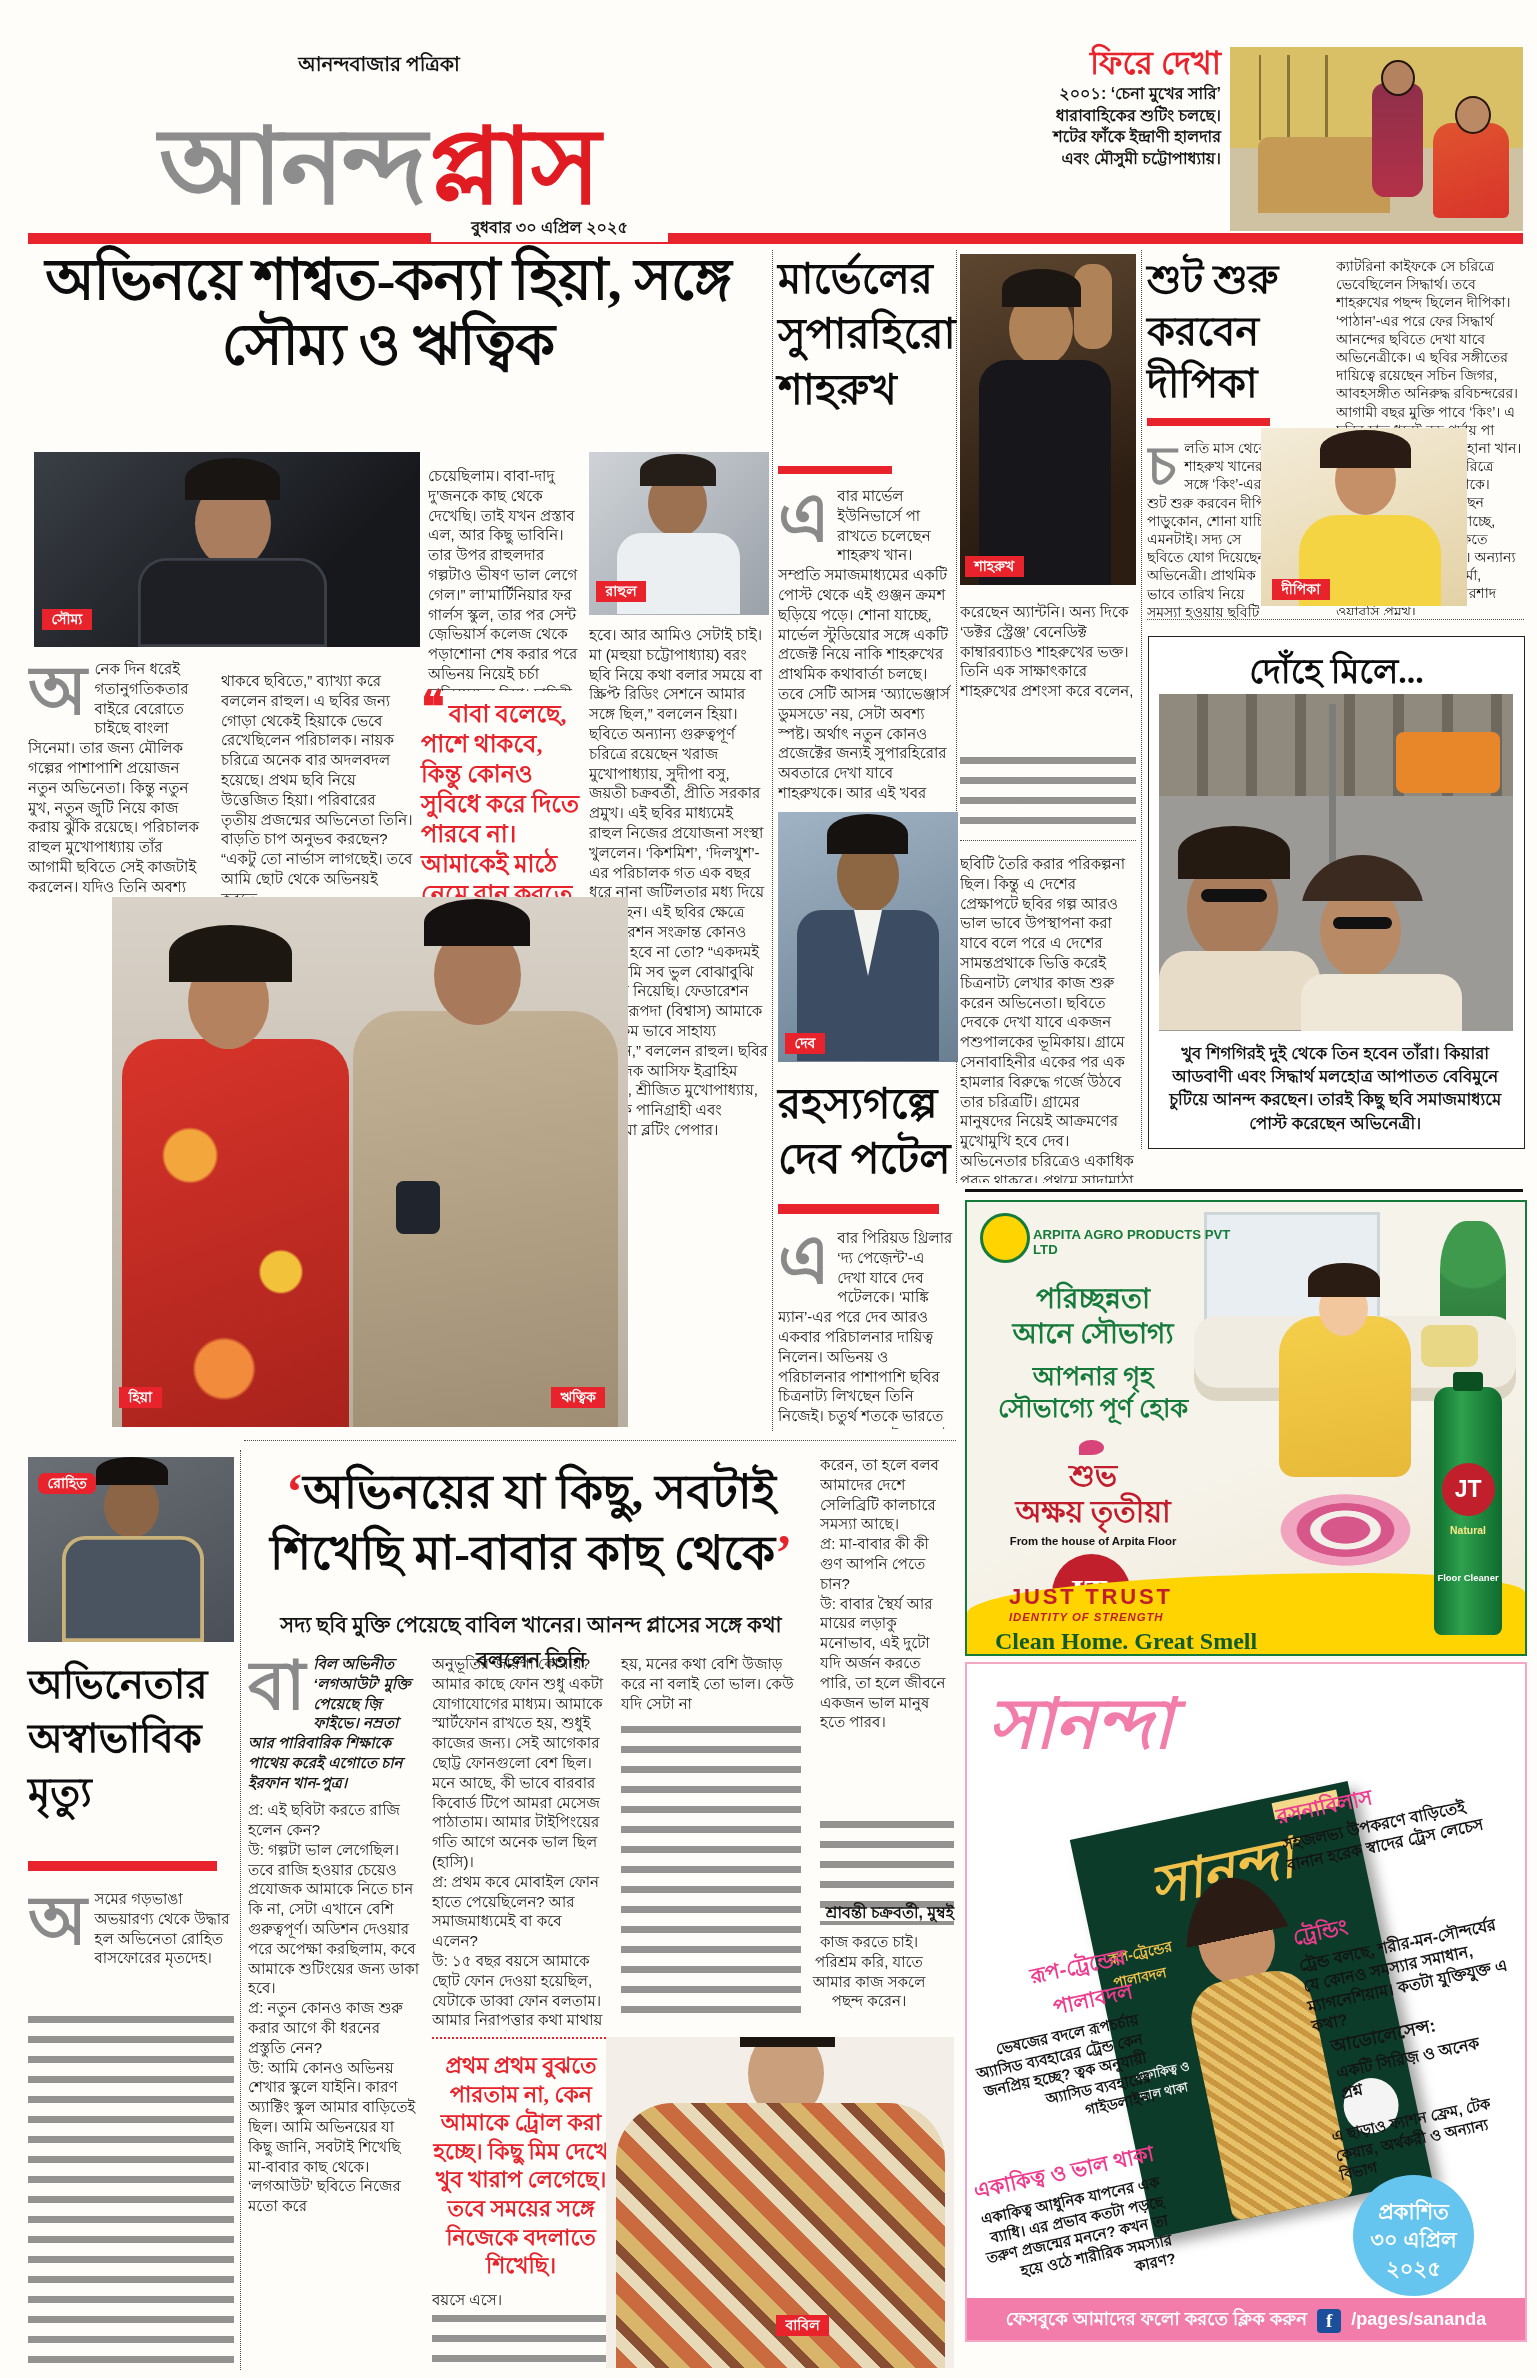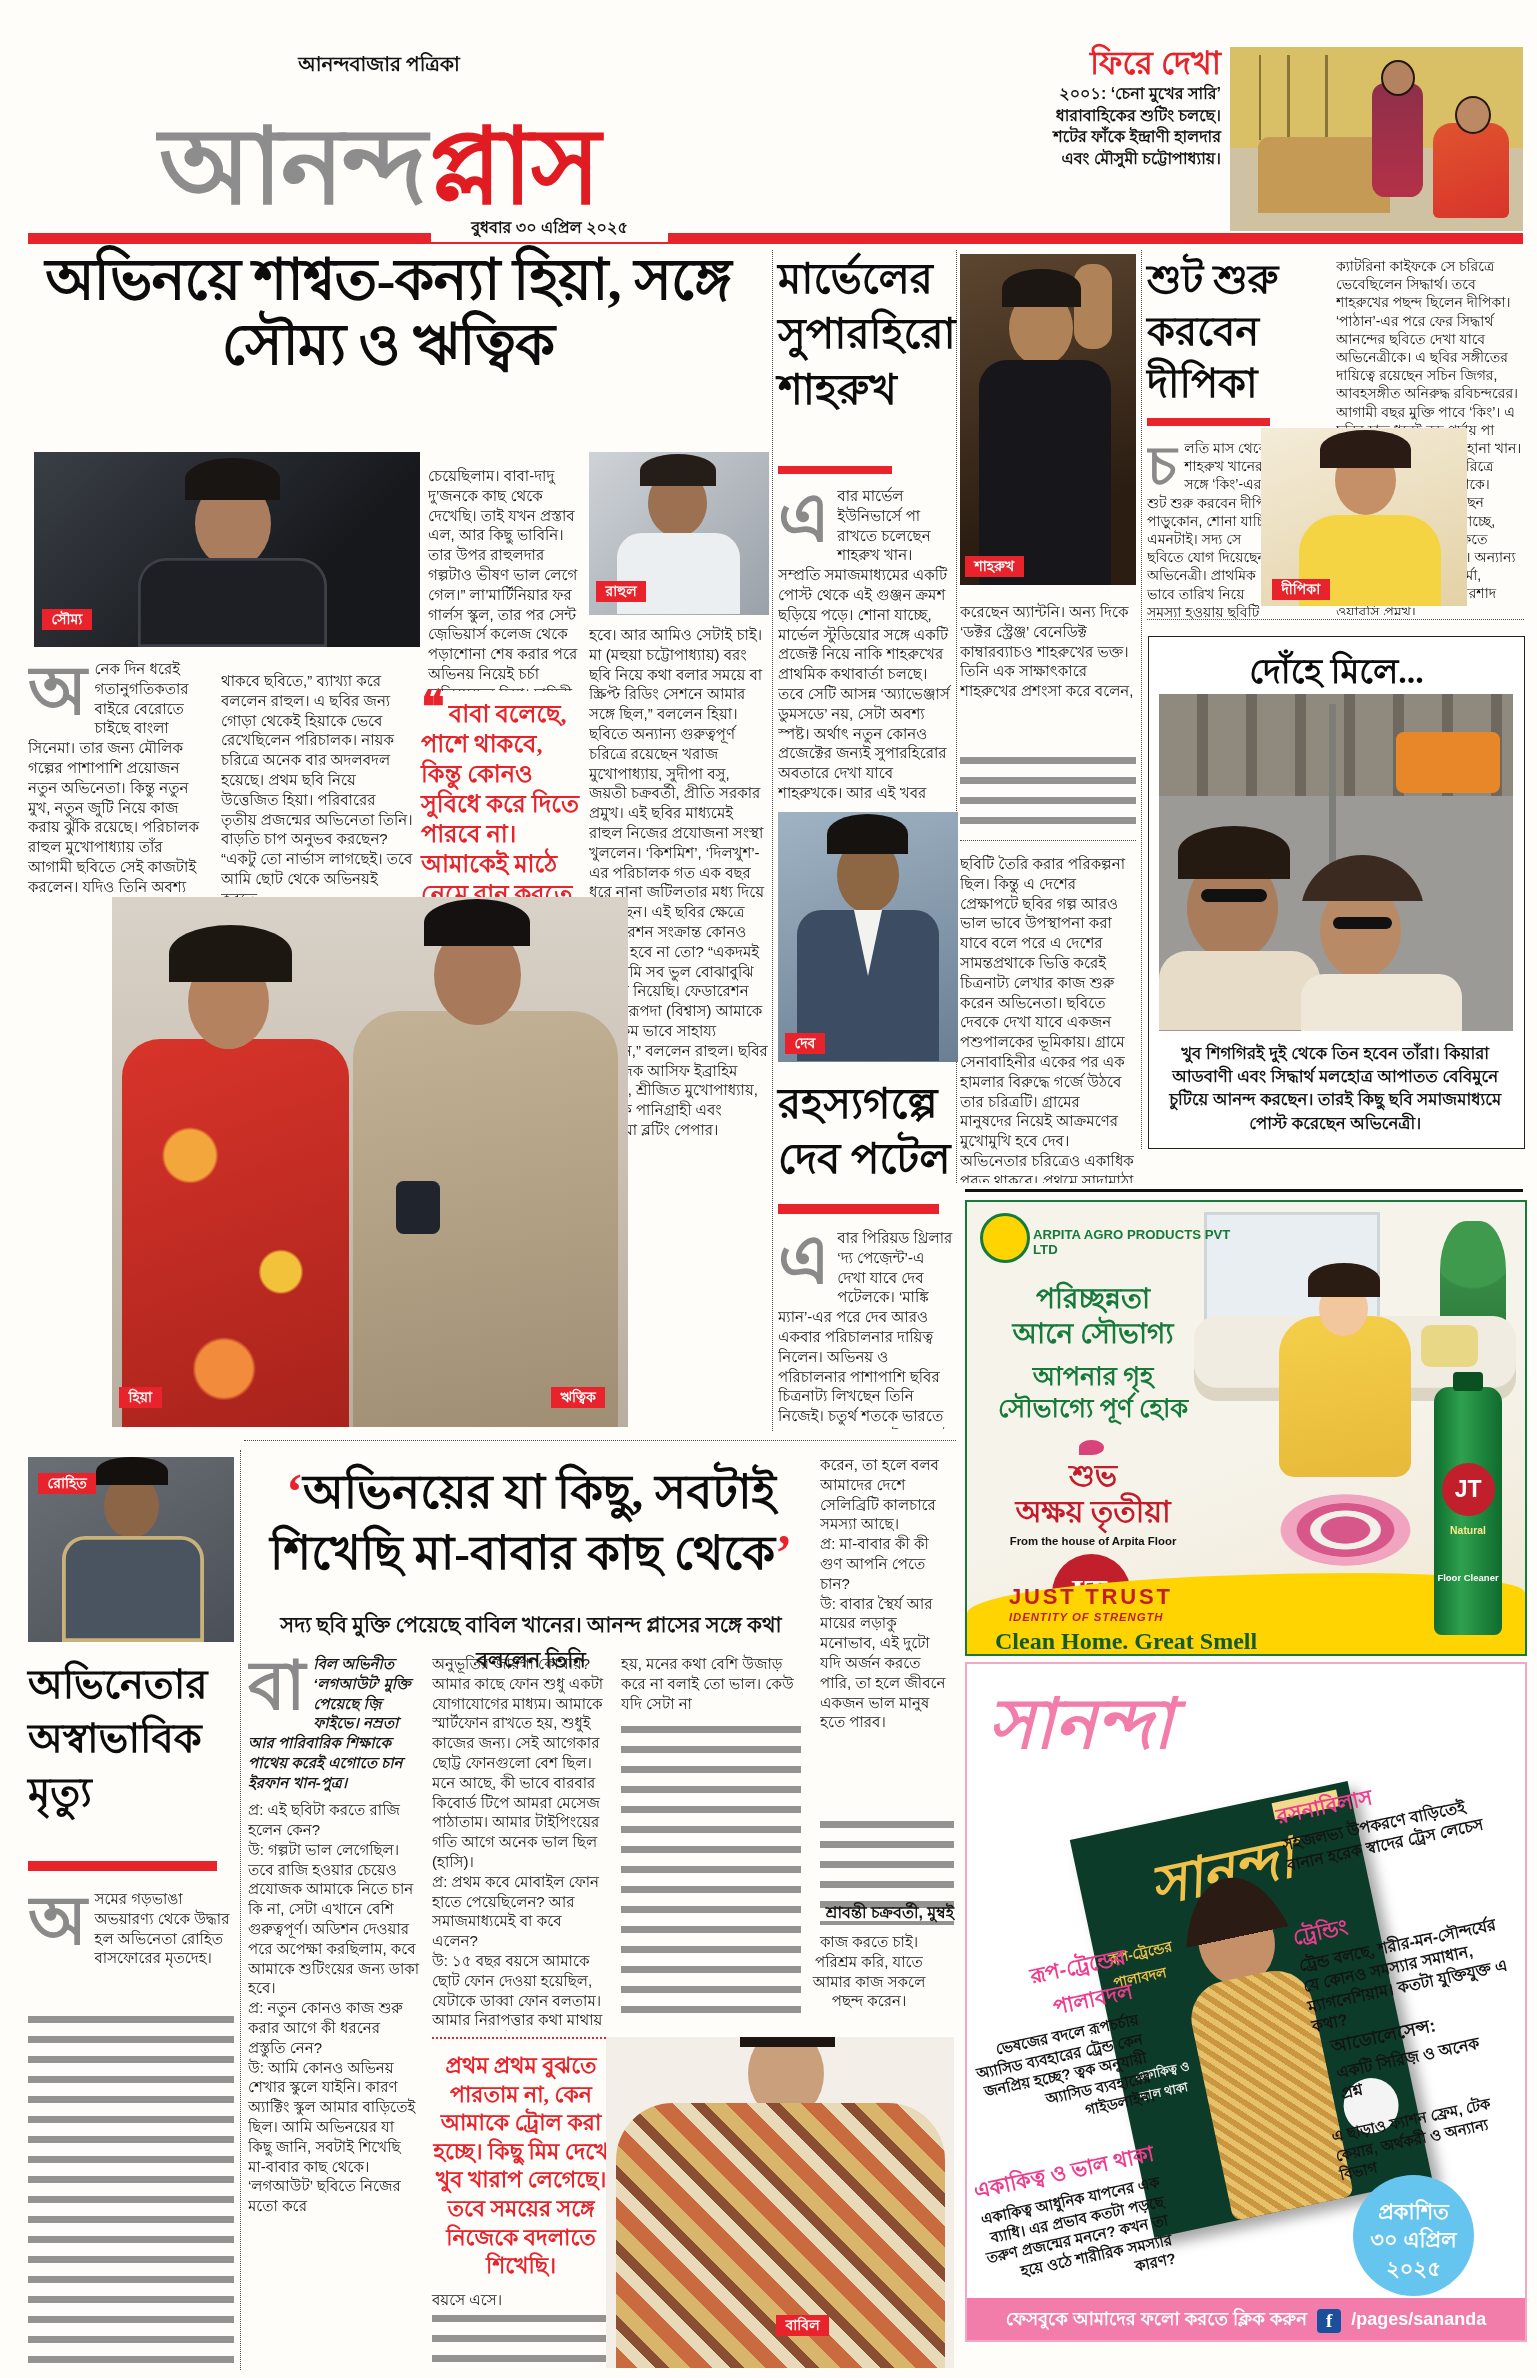--- a/index.html
+++ b/index.html
@@ -243,21 +243,21 @@
       <span style="display:inline-block;width:24.6px;height:24.6px;background:#1b4f9c;color:#fff;border-radius:3.8px;font-weight:700;font-size:19px;line-height:24.6px;vertical-align:middle;margin:0 5.7px;font-family:'Liberation Serif',serif;">f</span>
       <span style="font-size:18px;font-weight:700;">/pages/sananda</span>
     </div>
   </div>
 
   <div class="photo" style="left:28px;top:1457px;width:206px;height:185px;background:linear-gradient(150deg,#6b7076,#4b5058);">
     <div class="head" style="left:76px;top:17px;width:55px;height:64px;background:#8c6546;"></div>
     <div class="abs" style="left:68px;top:0px;width:72px;height:28px;background:#14100d;border-radius:50% 50% 0 0;"></div>
     <div class="abs" style="left:34px;top:79px;width:142px;height:106px;background:#4a5360;border-radius:23px 23px 0 0;box-shadow:inset 0 0 0 3.8px #c9b27a;"></div>
   </div>
-  <div class="chip" style="left:38px;top:1473px;">রোহিত</div>
+  <div class="chip" style="left:38px;top:1473px;border-radius:7px;">রোহিত</div>
   <div class="abs headline" style="left:28px;top:1658px;width:206px;font-size:40px;line-height:1.35;">অভিনেতার অস্বাভাবিক মৃত্যু</div>
   <div class="redbar" style="left:28px;top:1861px;width:189px;height:9.5px;"></div>
   <div class="abs body-txt clip" style="left:28px;top:1889px;width:206px;height:121px;">
     <span class="dropcap">অ</span><span>সমের গড়ভাঙা অভয়ারণ্য থেকে উদ্ধার হল অভিনেতা রোহিত বাসফোরের মৃতদেহ।</span>
   </div>
   <div class="greek" style="left:28px;top:2016px;width:206px;height:352px;"></div>
 
   <div class="dotv" style="left:240px;top:1450px;height:920px;"></div>
   <div class="doth" style="left:244px;top:1440px;width:712px;"></div>
 

